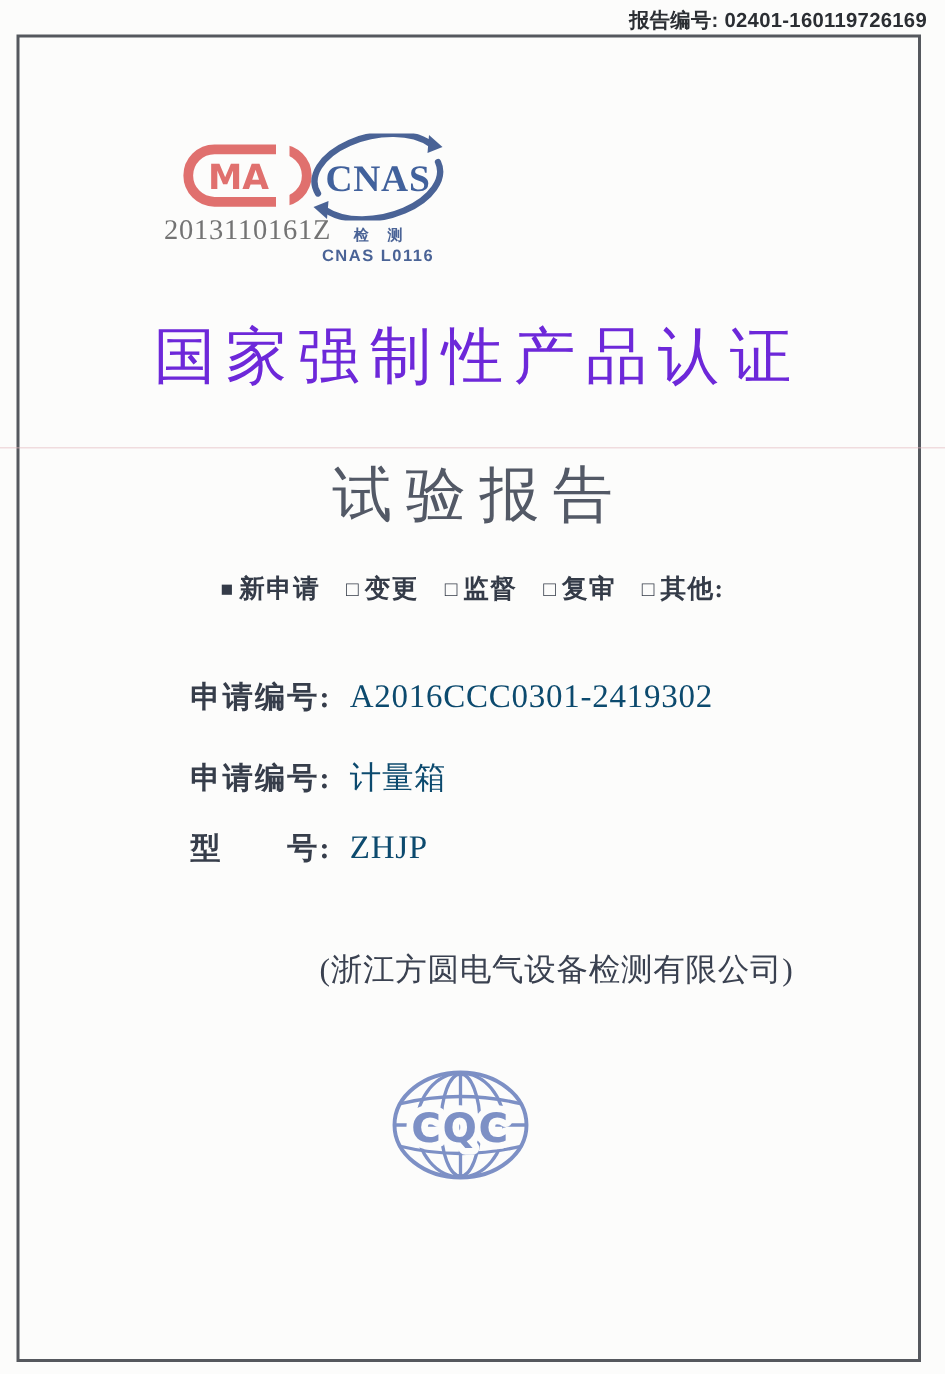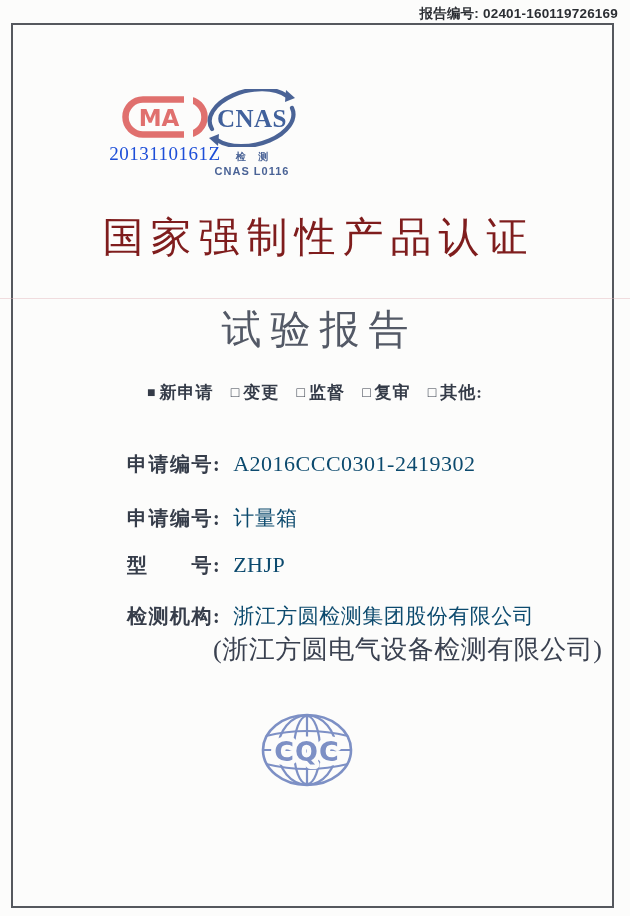--- a/index.html
+++ b/index.html
@@ -16,34 +16,34 @@
   }
   .report-no .num { font-weight:bold; margin-left:4px; }
   .border-box {
     position:absolute; left:11px; top:23px; width:603px; height:885px;
     border:2px solid #55585e; box-sizing:border-box;
   }
   
   .cma-wrap { position:absolute; left:58px; top:96px; width:120px; text-align:center;margin-left:47px; }
   .cma-wrap svg { display:block; margin:0 auto; }
   .cma-no {
-    margin-top:5px; font-size:19px; color:#1d4ed8; letter-spacing:0.5px;
+    margin-top:5px; font-size:19px; color:#737373; letter-spacing:0.5px;
     font-family:"Liberation Serif",serif;
   }
   
   .cnas-wrap { position:absolute; left:202px; top:89px; width:100px; text-align:center; }
   .cnas-wrap svg { display:block; margin:0 auto; }
   .cnas-cn { margin-top:3px; font-size:10px; color:#4a6396; font-weight:bold; letter-spacing:5px; padding-left:5px; }
   .cnas-code { margin-top:1px; font-size:11px; color:#4a6396; font-weight:bold;
     font-family:Liberation Sans, sans-serif; letter-spacing:1px; }
   
   .title1 {
     position:absolute; top:210px; left:0; width:100%; text-align:center;
     font-size:41px; letter-spacing:7px; padding-left:7px; box-sizing:border-box;
-    color:#7f1d1d; font-weight:normal;
+    color:#6d28d9; font-weight:normal;
   }
   .title2 {
     position:absolute; top:302px; left:0; width:100%; text-align:center;
     font-size:40px; letter-spacing:9px; padding-left:9px; box-sizing:border-box;
     color:#535966; font-weight:normal;
   }
   .pink-line {
     position:absolute; top:298px; left:0; width:630px; height:1px;
     background:rgba(226,182,186,0.45);
   }
@@ -52,21 +52,21 @@
     position:absolute; top:381px; left:0; width:100%; text-align:center;
     font-size:17px; color:#343b48; font-weight:bold; letter-spacing:1px;
   }
   .apply-row .opt { margin:12px 6px; white-space:nowrap; }
   .apply-row .box { font-size:14px; margin-right:3px; position:relative; top:-1px; }
   
   .field { position:absolute; left:127px; white-space:nowrap; }
   .flabel { font-size:20px; color:#363d4a; letter-spacing:1.5px; font-weight:bold; }
   .fvalue { font-size:22px; color:#0c4a6e; margin-left:12px; letter-spacing:0.5px; }
   .f1 { top:451px; } .f2 { top:504px; } .f3 { top:552px; } .f4 { top:602px; }
-  .fline2 { position:absolute; left:213px; top:632px; font-size:26px; color:#3a4150; letter-spacing:0.5px; white-space:nowrap; }
+  .fline2 { position:absolute; left:213px; top:632px; font-size:21px; color:#3a4150; letter-spacing:0.5px; white-space:nowrap; }
   .f4 .fvalue, .f2 .fvalue { font-size:21px; }
   
   .cqc-wrap { position:absolute; left:261px; top:711px; }
 </style>
 </head>
 <body>
 
 <div class="page">
 
   <div class="report-no">
@@ -111,23 +111,20 @@
 
   <div class="field f1">
     <span class="flabel">申请编号:</span><span class="fvalue">A2016CCC0301-2419302</span>
   </div>
   <div class="field f2">
     <span class="flabel">申请编号:</span><span class="fvalue">计量箱</span>
   </div>
   <div class="field f3">
     <span class="flabel">型　　号:</span><span class="fvalue">ZHJP</span>
   </div>
-  <div class="field f4">
-    <span class="flabel">检测机构:</span><span class="fvalue">浙江方圆检测集团股份有限公司</span>
-  </div>
   <div class="fline2">(浙江方圆电气设备检测有限公司)</div>
 
   <div class="cqc-wrap">
     <svg width="92" height="78" viewBox="0 0 92 78">
       <ellipse cx="46" cy="39" rx="44" ry="35" fill="none" stroke="#7d90c5" stroke-width="2.6"></ellipse>
       <ellipse cx="46" cy="39" rx="29" ry="34.6" fill="none" stroke="#7d90c5" stroke-width="2.2"></ellipse>
       <ellipse cx="46" cy="39" rx="13" ry="34" fill="none" stroke="#7d90c5" stroke-width="2.2"></ellipse>
       <line x1="46" y1="4.4" x2="46" y2="73.6" stroke="#7d90c5" stroke-width="2.2"></line>
       <path d="M5 25 Q46 15 87 25" fill="none" stroke="#7d90c5" stroke-width="2.2"></path>
       <path d="M5 53 Q46 63 87 53" fill="none" stroke="#7d90c5" stroke-width="2.2"></path>

